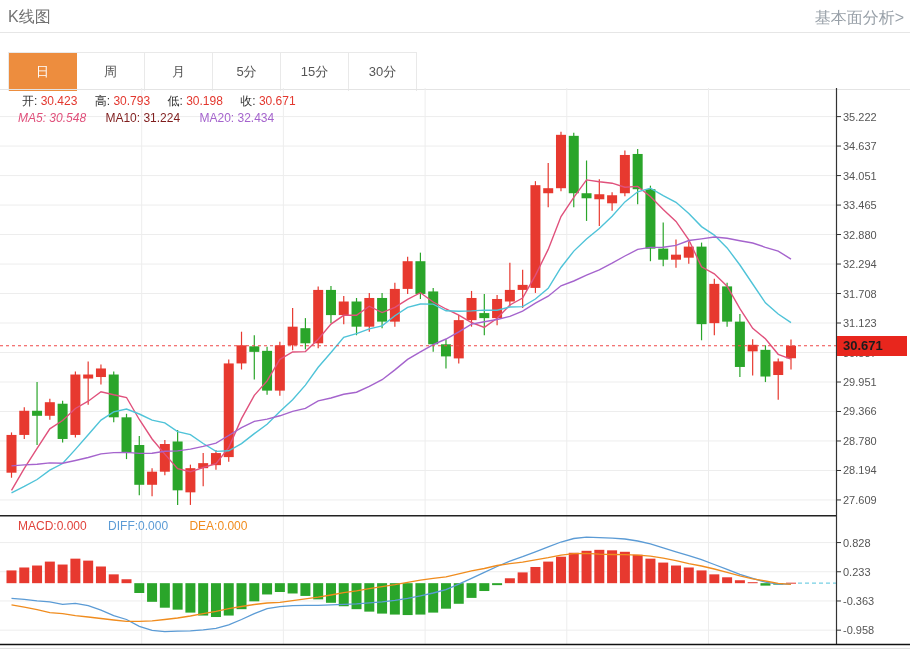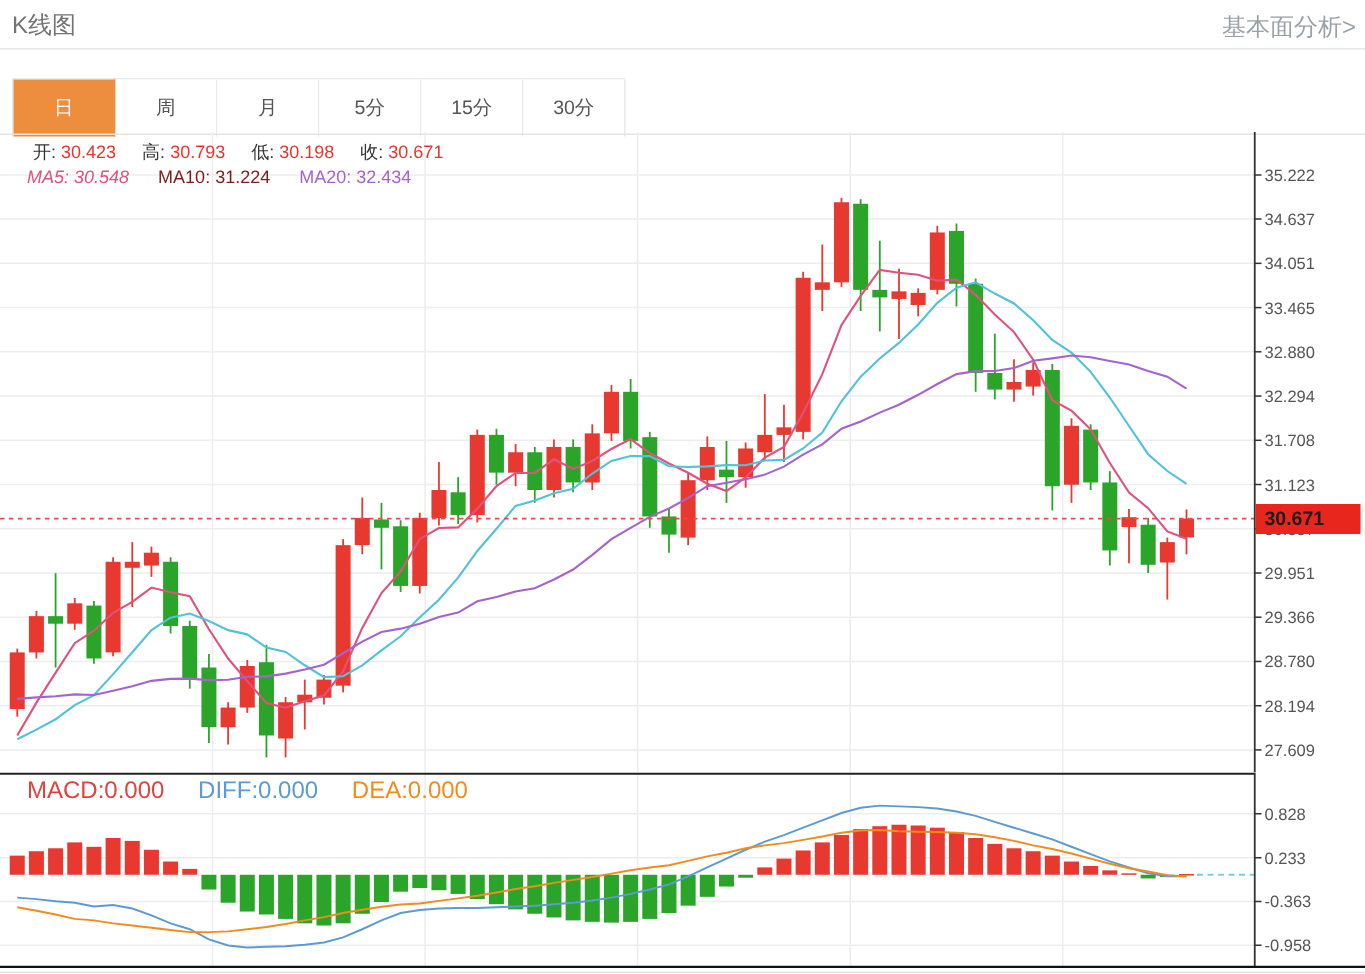--- a/index.html
+++ b/index.html
@@ -11,21 +11,21 @@
   .tabs{position:absolute;left:8px;top:52px;display:flex;border-top:1px solid #e9e9e9;border-left:1px solid #e9e9e9;}
   .tab{width:68px;height:38px;line-height:38px;text-align:center;font-size:13px;color:#555;
        background:#fff;border-right:1px solid #e9e9e9;cursor:pointer;box-sizing:border-box;}
   .tab.active{background:#ed8d3e;color:#fff;border-color:#ed8d3e;}
   .tabs-underline{position:absolute;left:0;top:89px;width:910px;height:1px;background:#e4e4e4;}
   .info-row{position:absolute;left:22px;top:93px;font-size:12px;white-space:nowrap;z-index:5;}
   .info-row .lbl{color:#333;}
   .info-row .val{color:#e3372e;margin-right:14px;}
   .ma-row{position:absolute;left:18px;top:111px;font-size:12px;white-space:nowrap;z-index:5;}
   .ma-row .pair{margin-right:16px;}
-  .macd-row{position:absolute;left:18px;top:519px;font-size:16px;white-space:nowrap;z-index:5;text-align:right;}
+  .macd-row{position:absolute;left:18px;top:519px;font-size:12px;white-space:nowrap;z-index:5;text-align:right;}
   .macd-row .pair{margin-right:18px;}
   #main-svg{position:absolute;left:0;top:88px;}
   #macd-svg{position:absolute;left:0;top:515px;}
   .price-marker{position:absolute;left:837px;top:336px;width:70px;height:20px;background:#e8261d;
        color:#1c1c1c;font-size:13px;font-weight:bold;line-height:20px;padding-left:6px;box-sizing:border-box;z-index:6;}
 </style>
 </head>
 <body>
 
 <div class="page-title">K线图</div>

